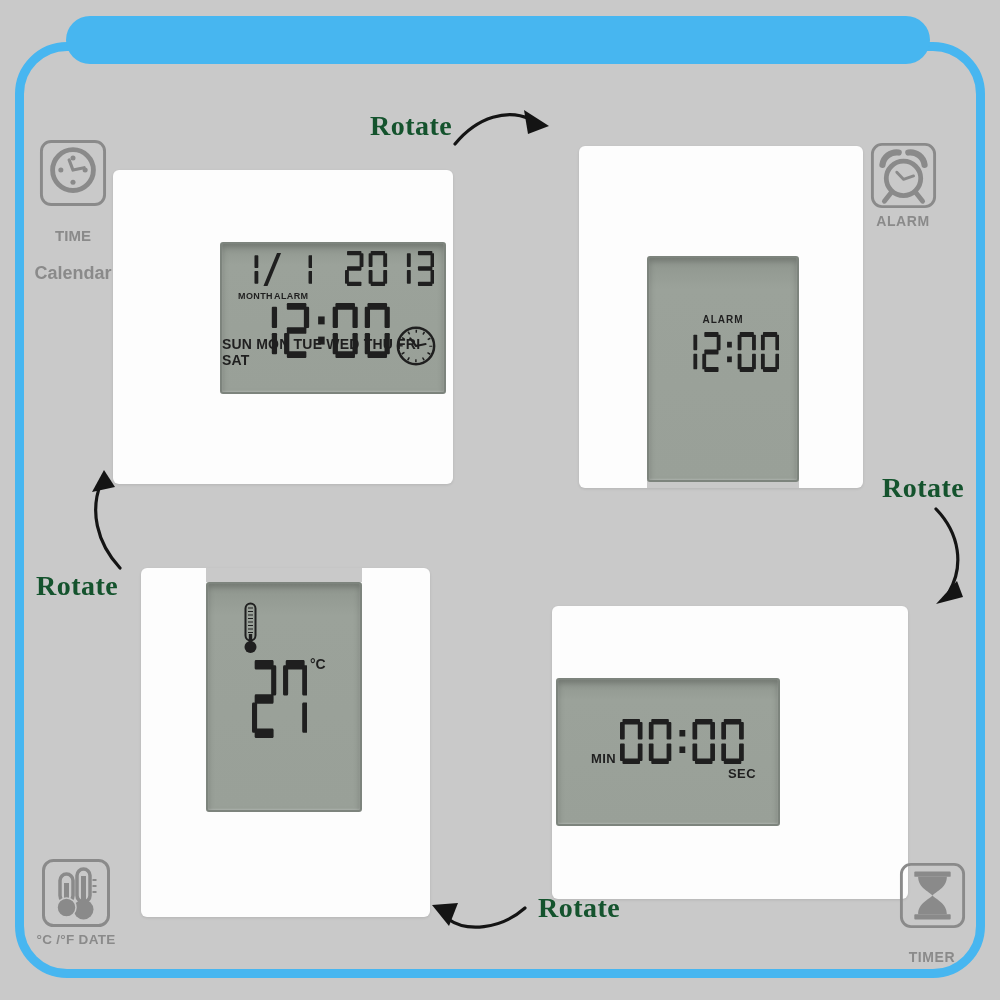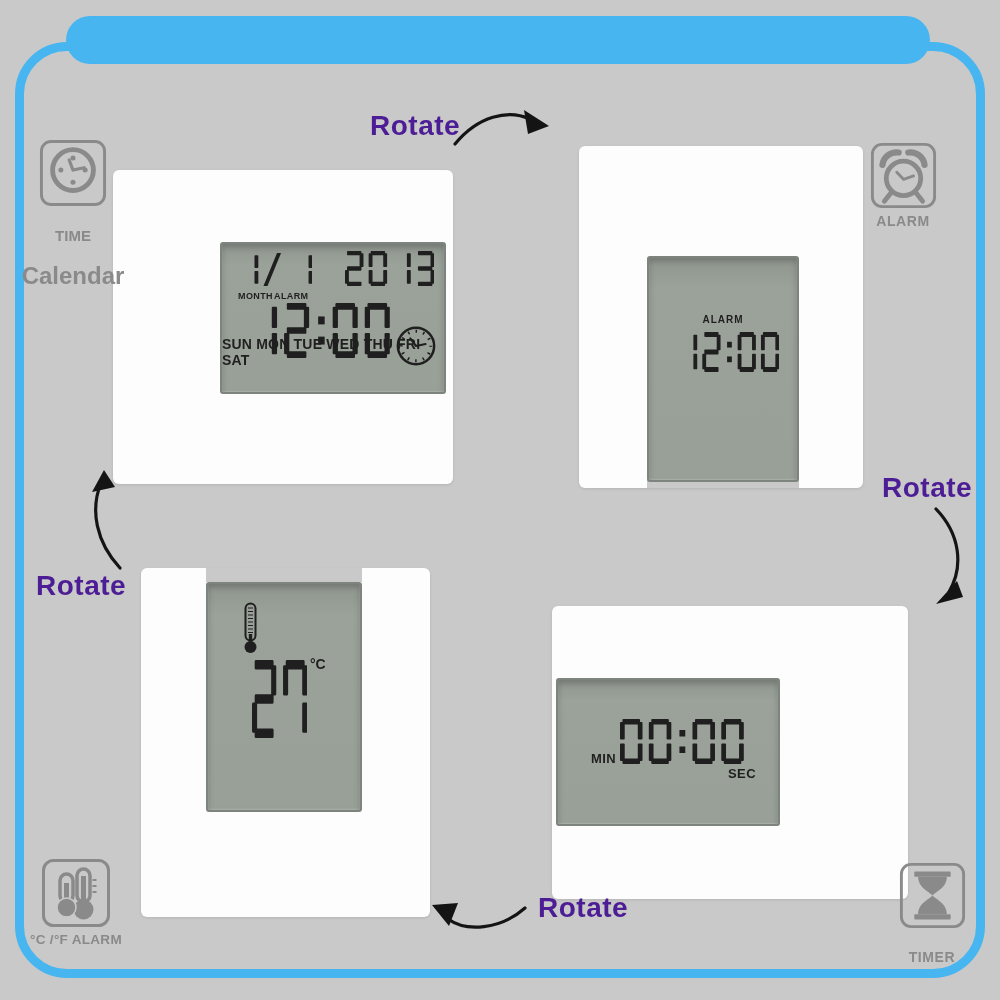--- a/index.html
+++ b/index.html
@@ -21,21 +21,21 @@
   .notch{position:absolute;background:#c9c9c9;}
 
   .lcd-label{position:absolute;color:#1f1f1f;font-weight:bold;}
   .seg{position:absolute;line-height:0;}
 
   
   .mode-icon-group{position:absolute;display:flex;flex-direction:column;align-items:center;}
   .mode-icon-label{color:#8a8a8a;font-weight:bold;text-align:center;line-height:1.12;}
 
   
-  .rotate-text{position:absolute;color:#4c1d95;font-weight:bold;font-size:28px;letter-spacing:0.5px;}
+  .rotate-text{position:absolute;color:#14532d;font-weight:bold;font-size:28px;letter-spacing:0.5px;font-family:Liberation Serif, serif;}
   .rotate-arrow{position:absolute;line-height:0;}
   .rotate-arrow svg path{fill:none;stroke:#141414;stroke-width:3.2;stroke-linecap:round;}
   .rotate-arrow svg polygon{fill:#141414;}
 
   .icon-svg{display:block;}
 </style>
 </head>
 <body>
 
 <div class="canvas">
@@ -229,21 +229,21 @@
         <rect x="2.5" y="2.5" width="65" height="65" rx="10" fill="none" stroke="#8a8a8a" stroke-width="3"></rect>
         <circle cx="35" cy="32" r="21" fill="none" stroke="#8a8a8a" stroke-width="5"></circle>
         <circle cx="35" cy="19.5" r="2.6" fill="#8a8a8a"></circle>
         <circle cx="47.5" cy="32" r="2.6" fill="#8a8a8a"></circle>
         <circle cx="35" cy="44.5" r="2.6" fill="#8a8a8a"></circle>
         <circle cx="22.5" cy="32" r="2.6" fill="#8a8a8a"></circle>
         <path d="M35 32 L31 21.5 M35 32 L46.5 29.5" stroke="#8a8a8a" stroke-width="3.2" stroke-linecap="round" fill="none"></path>
       </svg>
     </span>
     <div class="mode-icon-label" style="font-size:15px;margin-top:3px;">TIME</div>
-    <div class="mode-icon-label" style="font-size:24px;">Calendar</div>
+    <div class="mode-icon-label" style="font-size:18px;">Calendar</div>
   </div>
 
   <div class="mode-icon-group" style="left:845px;top:142px;width:116px;">
     <span>
       <svg class="icon-svg" width="67" height="67" viewBox="0 0 70 70">
         <rect x="2.5" y="2.5" width="65" height="65" rx="10" fill="none" stroke="#8a8a8a" stroke-width="3"></rect>
         <path d="M13 24 A15 15 0 0 1 30 11" fill="none" stroke="#8a8a8a" stroke-width="6.5" stroke-linecap="round"></path>
         <path d="M40 11 A15 15 0 0 1 57 24" fill="none" stroke="#8a8a8a" stroke-width="6.5" stroke-linecap="round"></path>
         <circle cx="35" cy="38" r="18" fill="none" stroke="#8a8a8a" stroke-width="5"></circle>
         <path d="M22 53 L15 62 M48 53 L55 62" stroke="#8a8a8a" stroke-width="5" stroke-linecap="round" fill="none"></path>
@@ -259,21 +259,21 @@
         <rect x="2.5" y="2.5" width="65" height="65" rx="10" fill="none" stroke="#8a8a8a" stroke-width="3"></rect>
         <rect x="36" y="11" width="13" height="33" rx="6.5" fill="none" stroke="#8a8a8a" stroke-width="3.5"></rect>
         <rect x="40" y="18" width="5" height="24" fill="#8a8a8a"></rect>
         <circle cx="42.5" cy="51.5" r="10" fill="#8a8a8a"></circle>
         <path d="M51.5 22 h4 M51.5 28 h4 M51.5 34 h4" stroke="#8a8a8a" stroke-width="2" fill="none"></path>
         <rect x="19" y="16" width="13" height="28" rx="6.5" fill="#c9c9c9" stroke="#8a8a8a" stroke-width="3.5"></rect>
         <rect x="23" y="25" width="5" height="17" fill="#8a8a8a"></rect>
         <circle cx="25.5" cy="49.5" r="9.5" fill="#8a8a8a" stroke="#c9c9c9" stroke-width="1.5"></circle>
       </svg>
     </span>
-    <div class="mode-icon-label" style="font-size:13.5px;margin-top:4px;letter-spacing:0.3px;">°C /°F ALARM</div>
+    <div class="mode-icon-label" style="font-size:13.5px;margin-top:4px;letter-spacing:0.3px;">°C /°F DATE</div>
   </div>
 
   <div class="mode-icon-group" style="left:874px;top:862px;width:116px;">
     <span>
       <svg class="icon-svg" width="67" height="67" viewBox="0 0 70 70">
         <rect x="2.5" y="2.5" width="65" height="65" rx="10" fill="none" stroke="#8a8a8a" stroke-width="3"></rect>
         <rect x="16" y="10" width="38" height="5.5" rx="1" fill="#8a8a8a"></rect>
         <rect x="16" y="54.5" width="38" height="5.5" rx="1" fill="#8a8a8a"></rect>
         <path d="M20 15.5 H50 C50 27 38.5 31 35 35 C31.5 31 20 27 20 15.5 Z" fill="#8a8a8a"></path>
         <path d="M35 35 C38.5 39 50 43 50 54.5 H20 C20 43 31.5 39 35 35 Z" fill="#8a8a8a"></path>

